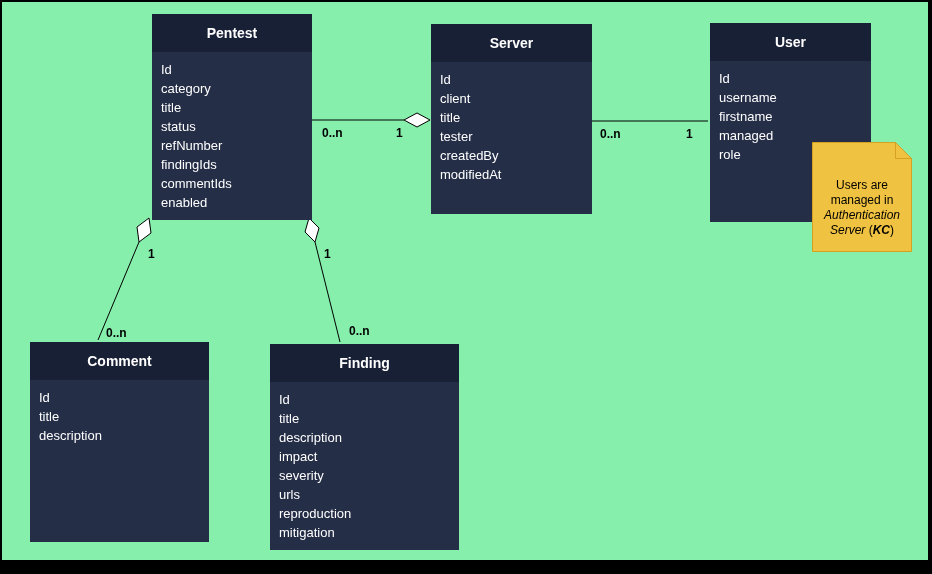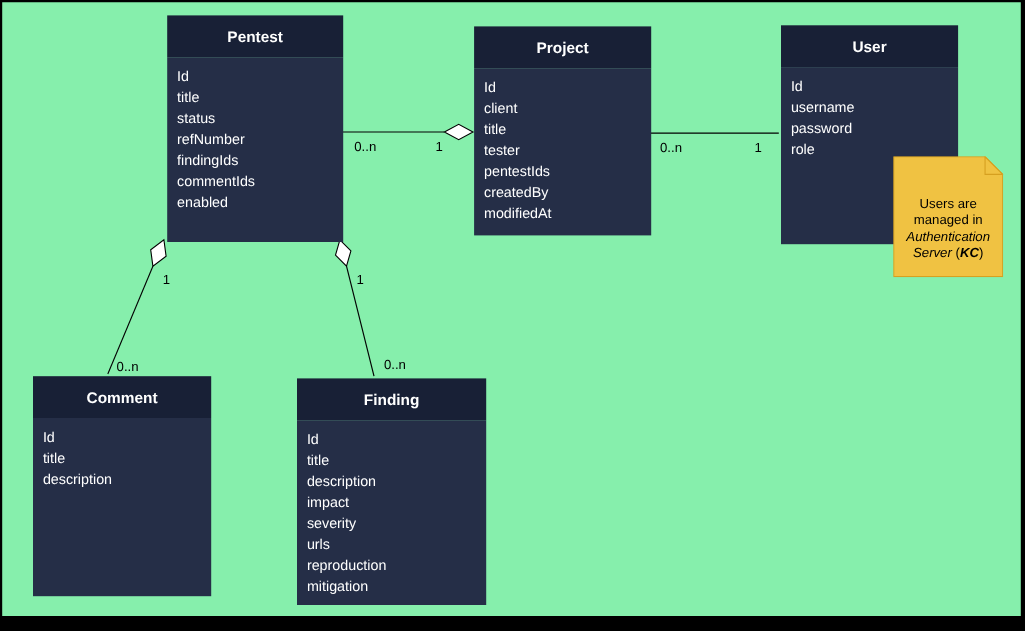--- a/index.html
+++ b/index.html
@@ -41,29 +41,30 @@
     flex: 1 1 auto;
     background: #252e47;
     padding: 8px 9px;
     font-size: 13px;
   }
   .field { line-height: 19px; white-space: nowrap; }
 
   .e-pentest { left: 150px; top: 12px;  width: 160px; height: 206px; }
   .e-project { left: 429px; top: 22px;  width: 161px; height: 190px; }
   .e-user    { left: 708px; top: 21px;  width: 161px; height: 199px; }
-  .e-comment { left: 28px;  top: 340px; width: 162px; height: 200px; }
-  .e-finding { left: 268px; top: 342px; width: 172px; height: 203px; }
+  .e-comment { left: 28px;  top: 340px; width: 179px; height: 200px; }
+  .e-finding { left: 268px; top: 342px; width: 189px; height: 203px; }
 
   .mult {
     position: absolute;
     z-index: 3;
     font-size: 12px;
     line-height: 14px;
     color: #000000;
+    font-weight: bold;
   }
   .m-c1-src { left: 320px; top: 124px; }
   .m-c1-tgt { left: 394px; top: 124px; }
   .m-c2-src { left: 598px; top: 125px; }
   .m-c2-tgt { left: 684px; top: 125px; }
   .m-c3-src { left: 146px; top: 245px; }
   .m-c3-tgt { left: 104px; top: 324px; }
   .m-c4-src { left: 322px; top: 245px; }
   .m-c4-tgt { left: 347px; top: 322px; }
 
@@ -112,48 +113,49 @@
     <g>
       <polygon points="309,218 319,228 315,242 305,232" fill="#fff" stroke="#000" stroke-width="1"></polygon>
       <line x1="315" y1="242" x2="340" y2="342" stroke="#000" stroke-width="1"></line>
     </g>
   </svg>
 
   <div class="entity e-pentest">
     <div class="entity-header">Pentest</div>
     <div class="entity-body">
         <div class="field">Id</div>
+        <div class="field">category</div>
         <div class="field">title</div>
         <div class="field">status</div>
         <div class="field">refNumber</div>
         <div class="field">findingIds</div>
         <div class="field">commentIds</div>
         <div class="field">enabled</div>
       </div>
   </div>
 
   <div class="entity e-project">
-    <div class="entity-header">Project</div>
+    <div class="entity-header">Server</div>
     <div class="entity-body">
         <div class="field">Id</div>
         <div class="field">client</div>
         <div class="field">title</div>
         <div class="field">tester</div>
-        <div class="field">pentestIds</div>
         <div class="field">createdBy</div>
         <div class="field">modifiedAt</div>
       </div>
   </div>
 
   <div class="entity e-user">
     <div class="entity-header">User</div>
     <div class="entity-body">
         <div class="field">Id</div>
         <div class="field">username</div>
-        <div class="field">password</div>
+        <div class="field">firstname</div>
+        <div class="field">managed</div>
         <div class="field">role</div>
       </div>
   </div>
 
   <div class="entity e-comment">
     <div class="entity-header">Comment</div>
     <div class="entity-body">
         <div class="field">Id</div>
         <div class="field">title</div>
         <div class="field">description</div>

